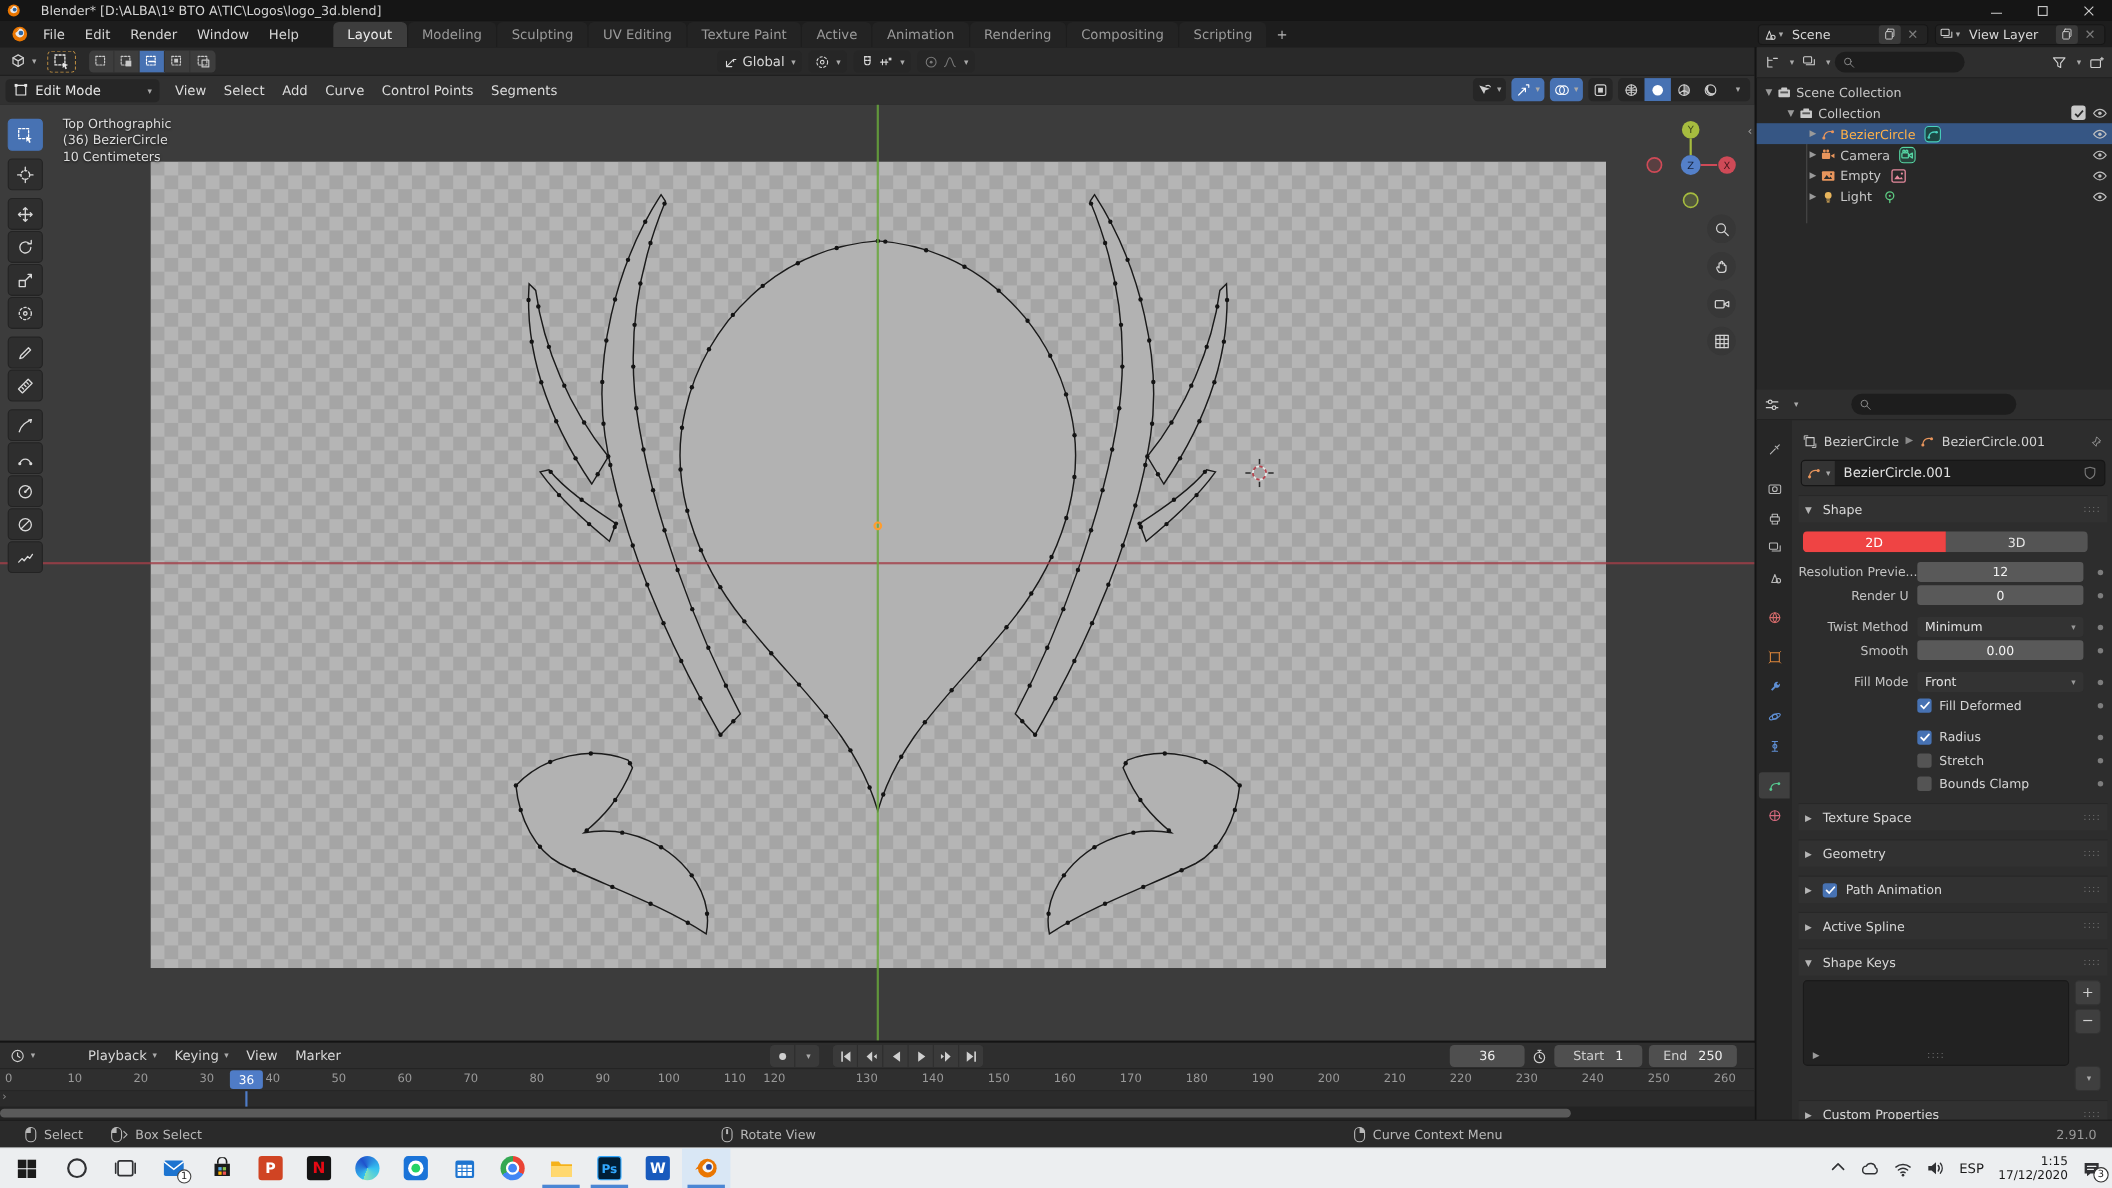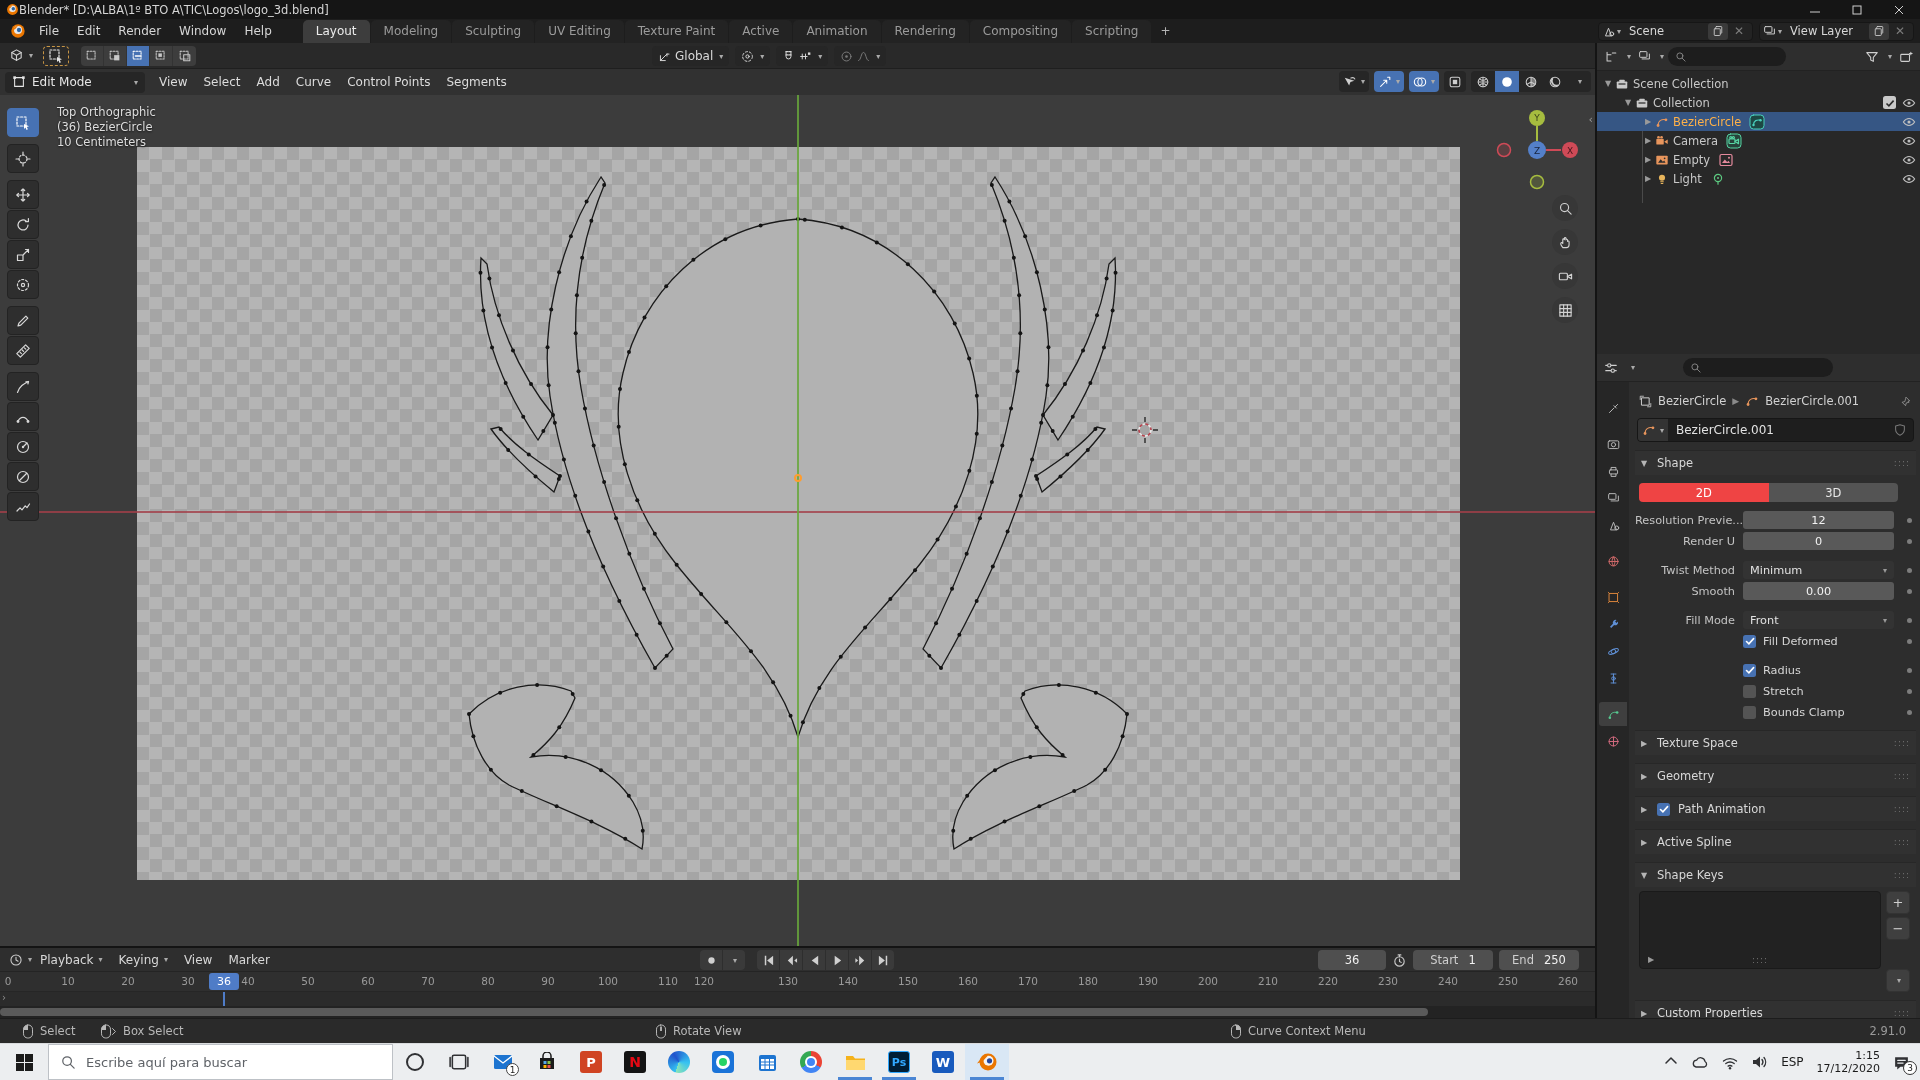--- a/index.html
+++ b/index.html
@@ -4,21 +4,21 @@
 <style>
   *{margin:0;padding:0;box-sizing:border-box;}
   html,body{width:1920px;height:1080px;background:#141414;}
   body{font-family:"DejaVu Sans","Liberation Sans",sans-serif;font-size:12px;color:#d0d0d0;overflow:hidden;}
   .screen{position:relative;width:1920px;height:1080px;background:#141414;display:flex;flex-direction:column;}
   svg{display:block;}
   .vicon{display:inline-flex;align-items:center;justify-content:center;flex:none;}
 
   
   .titlebar{height:19px;background:#151515;display:flex;align-items:center;padding-left:6px;flex:none;}
-  .titlebar .ttext{color:#d5d5d5;font-size:11.5px;margin-left:0;white-space:nowrap;}
+  .titlebar .ttext{color:#d5d5d5;font-size:11.5px;margin-left:18px;white-space:nowrap;}
   .win-controls{margin-left:auto;display:flex;height:100%;}
   .win-btn{width:42px;height:100%;display:flex;align-items:center;justify-content:center;color:#cfcfcf;}
 
   
   .topbar{height:24px;background:#1d1d1d;display:flex;align-items:stretch;flex:none;padding-left:6px;}
   .tb-menus{display:flex;align-items:center;}
   .tb-menu{padding:0 9px;color:#d6d6d6;font-size:12px;}
   .tabs{display:flex;align-items:flex-end;margin-left:22px;}
   .tab{padding:4px 13px 5px;font-size:12px;color:#9b9b9b;background:#232323;border-radius:5px 5px 0 0;margin-right:1px;white-space:nowrap;}
   .tab.active{background:#3d3d3d;color:#ececec;}
@@ -75,21 +75,21 @@
   .tool-btn.gap{margin-top:6px;}
   .nav-gizmo{position:absolute;left:1489px;top:13px;}
   .nav-btns{position:absolute;left:1552px;top:100px;display:flex;flex-direction:column;gap:8px;}
   .nav-btn{width:26px;height:26px;border-radius:50%;display:flex;align-items:center;justify-content:center;color:#d2d2d2;background:rgba(40,40,40,.25);}
   .cursor3d{position:absolute;left:1132px;top:322px;}
   .collapse-arrow{position:absolute;right:2px;top:18px;color:#9b9b9b;font-size:11px;}
 
   
   .timeline{height:70px;margin-top:2px;background:#2b2b2b;display:flex;flex-direction:column;position:relative;flex:none;}
   .tl-header{height:24px;background:#2e2e2e;display:flex;align-items:center;padding:0 6px;position:relative;border-bottom:1px solid #242424;}
-  .tl-menus{display:flex;align-items:center;}
+  .tl-menus{display:flex;align-items:center;margin-left:40px;}
   .tl-menu{padding:0 8px;color:#d8d8d8;display:flex;align-items:center;gap:3px;}
   .transport{position:absolute;left:700px;top:2px;display:flex;align-items:center;gap:2px;}
   .tr-btn{width:22px;height:20px;display:flex;align-items:center;justify-content:center;color:#d0d0d0;background:#3a3a3a;}
   .tr-group{display:flex;border-radius:4px;overflow:hidden;gap:1px;background:#2e2e2e;}
   .tl-fields{position:absolute;right:16px;top:2px;display:flex;align-items:center;gap:6px;}
   .fld{height:20px;background:#4f4f4f;border-radius:4px;display:flex;align-items:center;justify-content:center;color:#f0f0f0;font-size:11.5px;padding:0 10px;}
   .fld .dim{color:#cfcfcf;margin-right:10px;}
   .tl-ruler{height:20px;background:#2f2f2f;position:relative;border-bottom:1px solid #262626;}
   .tick{position:absolute;top:3px;transform:translateX(-50%);font-size:10.5px;color:#9a9a9a;}
   .ph-chip{position:absolute;top:1px;width:30px;height:17px;background:#4f7cc7;border-radius:3px;color:#fff;font-size:11px;display:flex;align-items:center;justify-content:center;}
@@ -1449,29 +1449,20 @@
 
   <div class="taskbar">
     <div class="start-btn" id="start-ic">
         <svg width="17" height="17" viewBox="0 0 17 17">
           <rect x="0" y="0" width="8" height="8" fill="#1b1b1b"></rect>
           <rect x="9" y="0" width="8" height="8" fill="#1b1b1b"></rect>
           <rect x="0" y="9" width="8" height="8" fill="#1b1b1b"></rect>
           <rect x="9" y="9" width="8" height="8" fill="#1b1b1b"></rect>
         </svg>
       </div>
-    <div class="tb-search">
-      <span class="vicon" id="tb-search-ic">
-          <svg width="15" height="15" viewBox="0 0 16 16" fill="none" stroke="currentColor" stroke-width="1.3" stroke-linecap="round" stroke-linejoin="round">
-            <circle cx="6.5" cy="6.5" r="4.6"></circle>
-            <path d="M10 10l4 4"></path>
-          </svg>
-        </span>
-      <span>Escribe aquí para buscar</span>
-    </div>
     <div style="display:flex" id="taskbar-apps">
         <div class="app-btn">
           <div style="width:18px;height:18px;border:2px solid #303134;border-radius:50%"></div>
         </div>
         <div class="app-btn">
           <svg width="20" height="20" viewBox="0 0 18 18" fill="none" stroke="currentColor" stroke-width="1.4" stroke-linecap="round" stroke-linejoin="round">
             <rect x="3" y="3" width="12" height="12" rx="1.5" stroke="#303134"></rect>
             <path d="M1 5v8M17 5v8" stroke="#303134"></path>
           </svg>
         </div>

